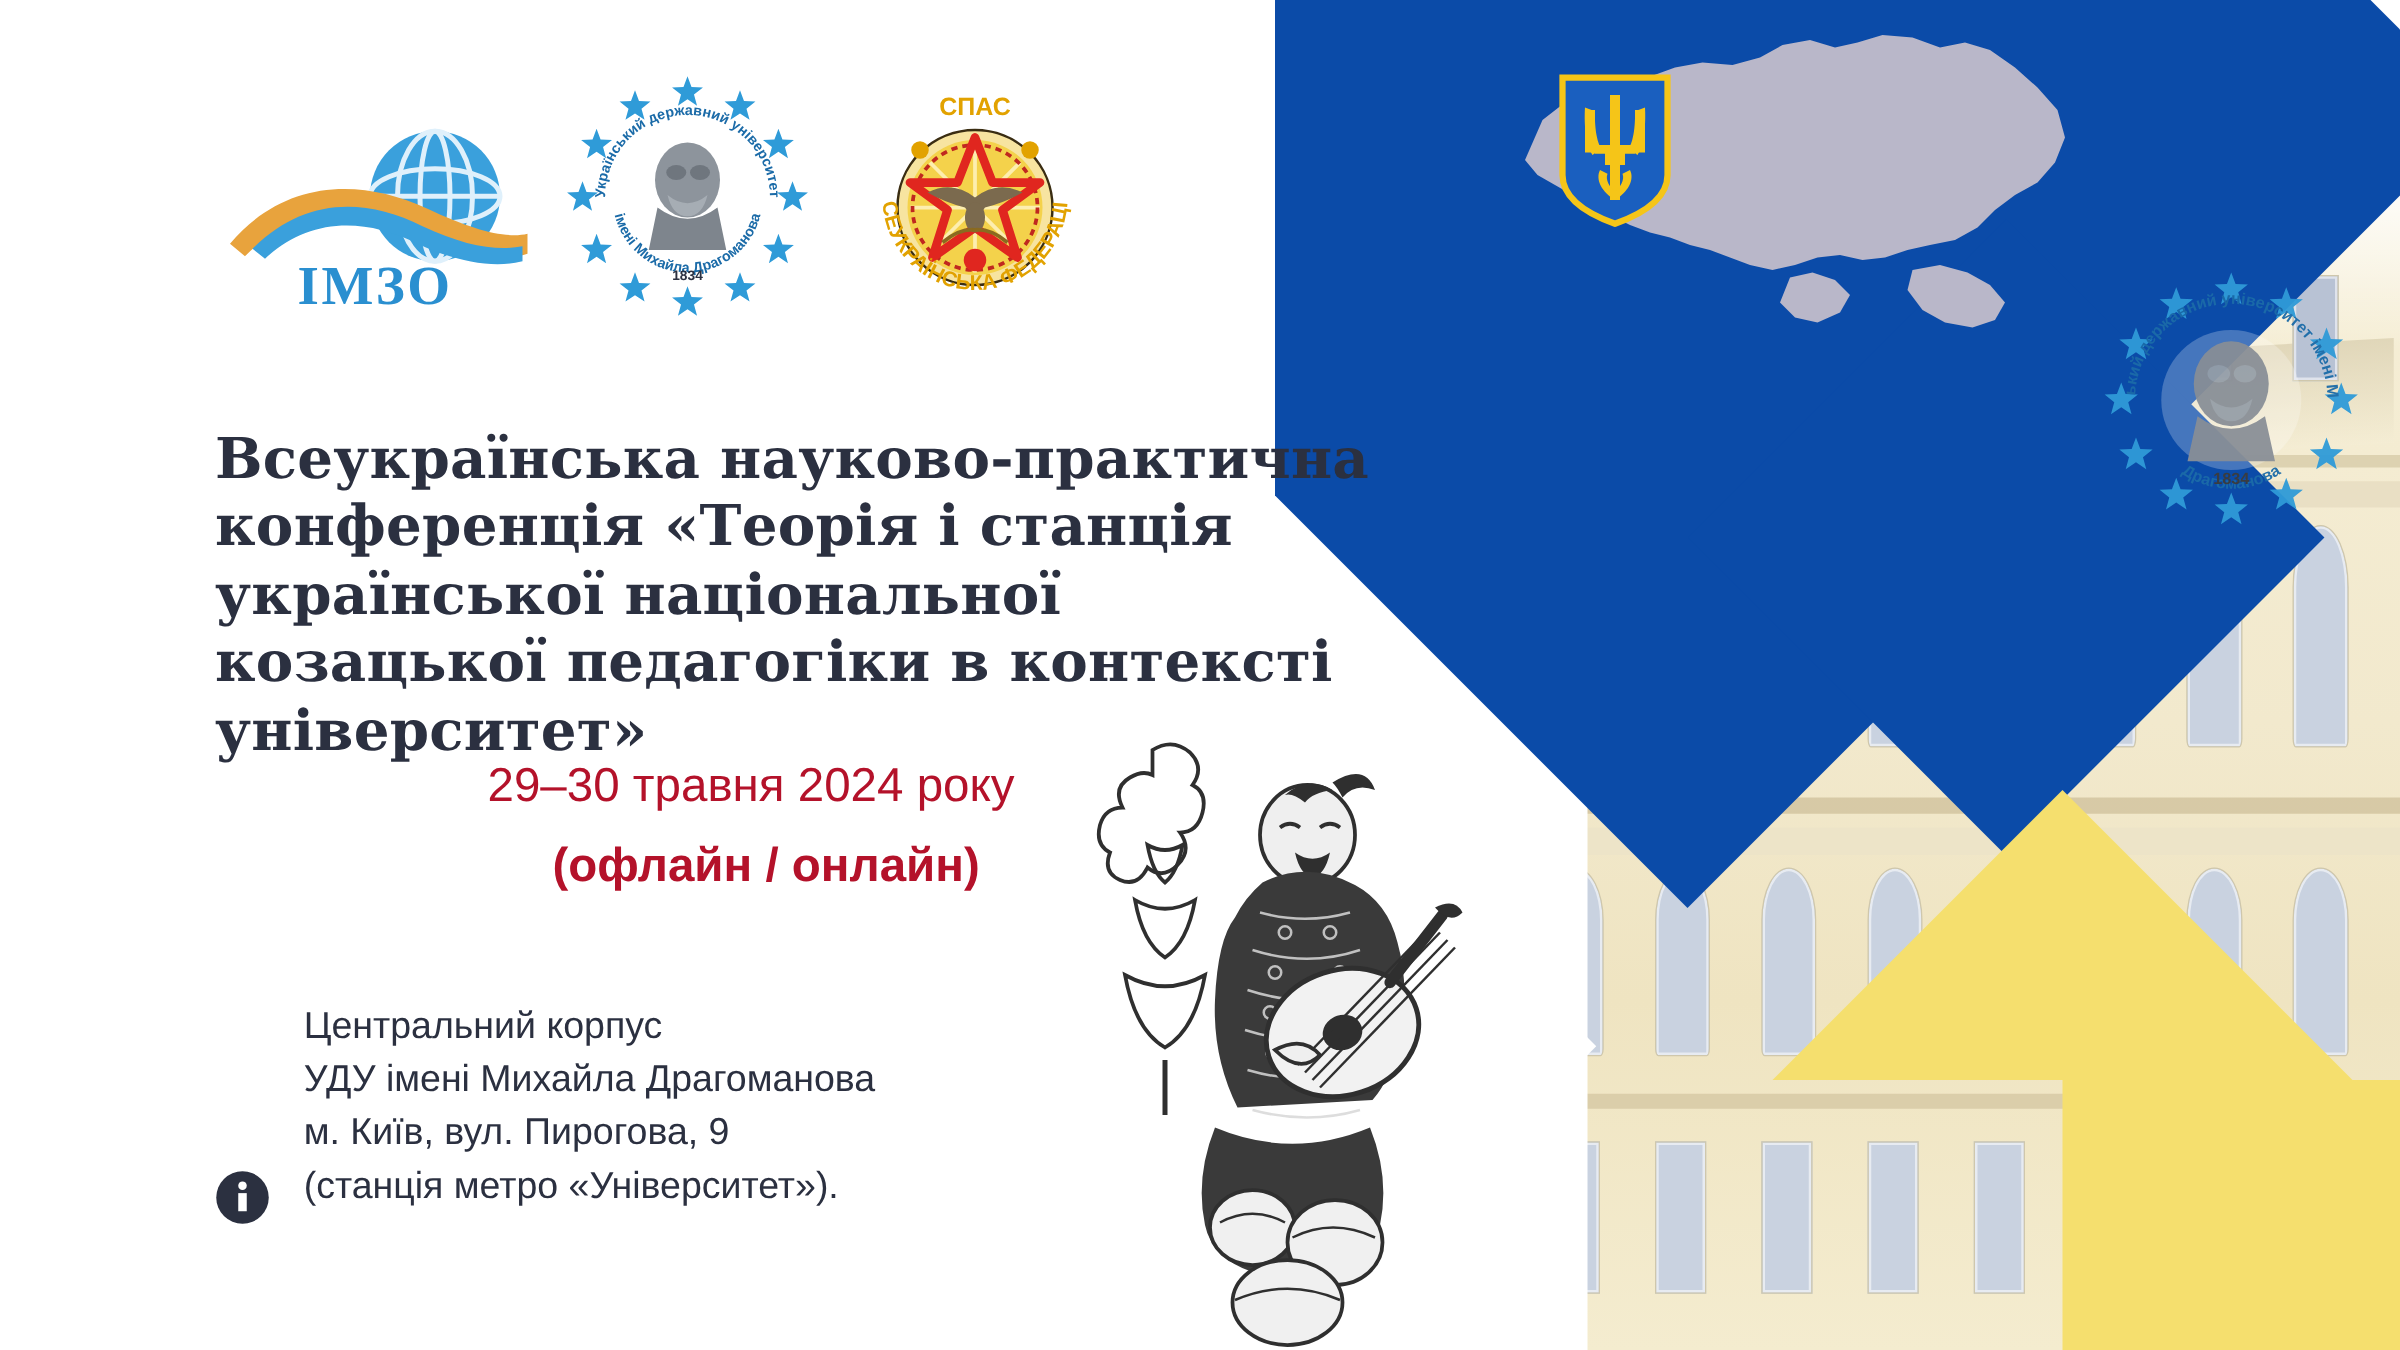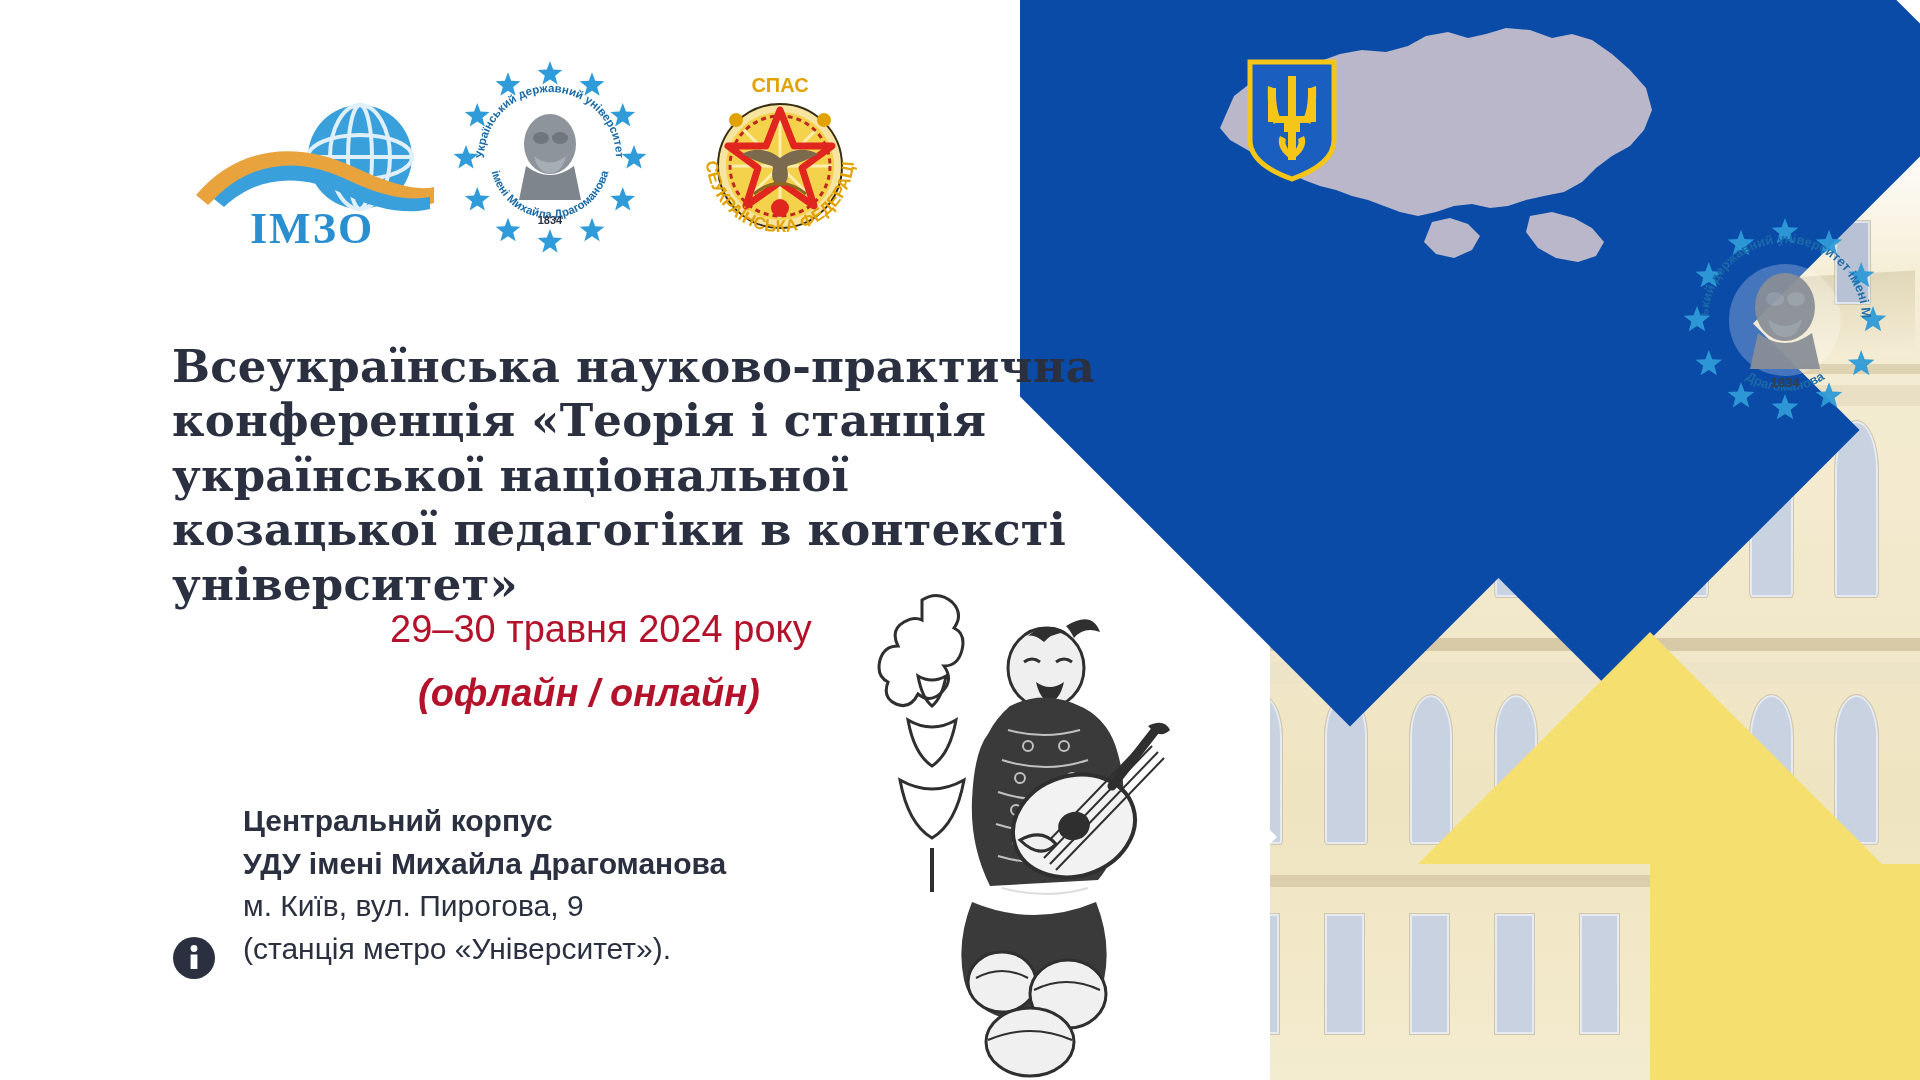--- a/index.html
+++ b/index.html
@@ -76,47 +76,47 @@
     position:absolute;left:180px;top:0px;width:300px;height:300px;background:#ffffff;
   }
   .wedge-white4{position:absolute;left:-10px;top:-10px;width:260px;height:330px;background:#ffffff;}
 
   
   .seal-wm{position:absolute;left:660px;top:215px;width:210px;height:210px;opacity:.95;}
 
   
   .logos{position:absolute;left:150px;top:40px;width:860px;height:200px;}
   .logo{position:absolute;}
-  .imzo{left:28px;top:55px;width:260px;height:150px;}
+  .imzo{left:16px;top:55px;width:260px;height:150px;}
   .imzo-text{position:absolute;left:72px;top:108px;font-family:"Liberation Serif",serif;
     font-weight:700;font-size:44px;letter-spacing:2px;color:#2a8fd0;}
   .seal-univ{left:300px;top:18px;width:200px;height:200px;}
   .seal-spas{left:530px;top:18px;width:200px;height:200px;}
 
   
   .title{
     position:absolute;left:172px;top:340px;width:940px;
     font-family:"DejaVu Serif","Liberation Serif",serif;
     font-weight:700;font-size:45px;line-height:1.21;color:#2b3040;
     letter-spacing:.2px;
   }
   .date-line{
     position:absolute;left:390px;top:608px;
     font-family:"Liberation Sans",sans-serif;font-size:38px;color:#b4122a;
   }
   .date-line b{font-weight:400;}
   .mode-line{
-    position:absolute;left:418px;top:672px;
-    font-family:"Liberation Sans",sans-serif;font-weight:700;font-size:38px;color:#b4122a;font-style:italic;
+    position:absolute;left:442px;top:672px;
+    font-family:"Liberation Sans",sans-serif;font-weight:700;font-size:38px;color:#b4122a;
   }
   .addr{
     position:absolute;left:243px;top:800px;width:640px;
     font-family:"Liberation Sans",sans-serif;font-size:30px;line-height:1.42;color:#2b3040;
   }
-  .addr .strong{font-weight:700;}
+  .addr .strong{font-weight:400;}
   .info-icon{position:absolute;left:172px;top:936px;width:44px;height:44px;}
 
   
   .cossack{position:absolute;left:860px;top:590px;width:320px;height:490px;}
 </style>
 </head>
 <body>
 
 <div id="poster">
 

